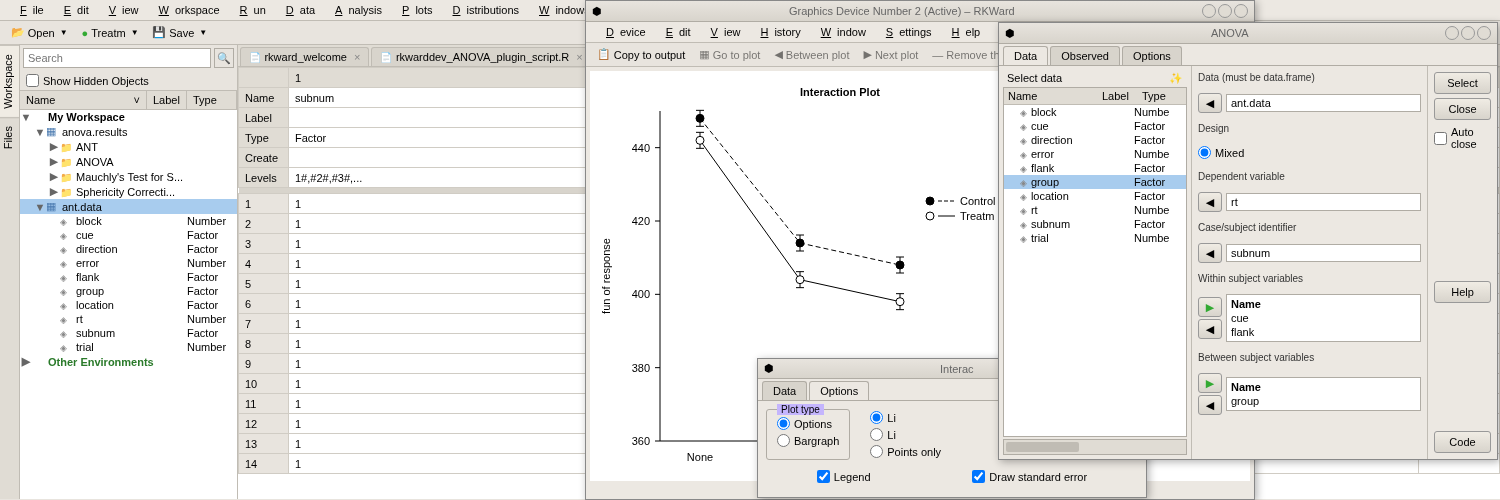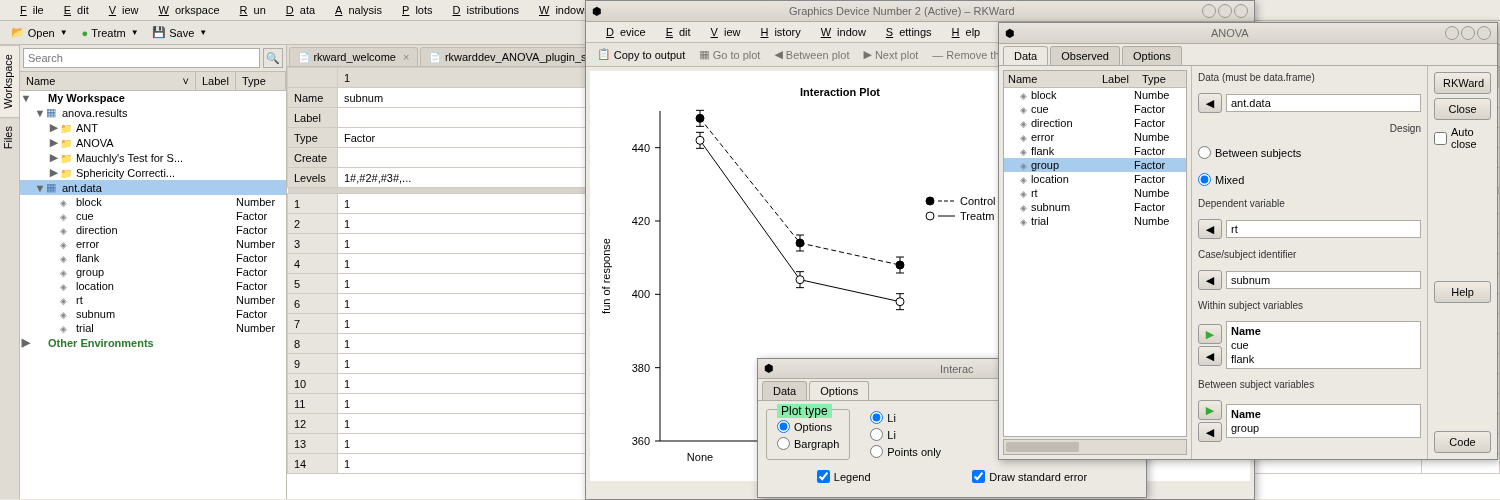--- a/index.html
+++ b/index.html
@@ -12,21 +12,21 @@
 .toolbar { display: flex; gap: 4px; padding: 2px 6px; background: #e8e4de; border-bottom: 1px solid #c0bcb4; align-items: center; }
 .tool-btn { display: flex; align-items: center; gap: 3px; padding: 2px 4px; border: 1px solid transparent; cursor: pointer; }
 .tool-btn.disabled { opacity: 0.5; }
 .dropdown-arrow { font-size: 8px; margin-left: 2px; }
 
 .main-layout { display: flex; height: calc(100% - 46px); }
 .side-tabs { width: 20px; background: #e0dcD4; border-right: 1px solid #c0bcb4; display: flex; flex-direction: column; }
 .side-tab { writing-mode: vertical-rl; transform: rotate(180deg); padding: 8px 2px; border-bottom: 1px solid #c0bcb4; cursor: pointer; text-align: center; }
 .side-tab.active { background: #f0ece4; }
 
-.workspace-panel { width: 267px; background: #e8e4de; display: flex; flex-direction: column; border-right: 1px solid #c0bcb4; }
+.workspace-panel { width: 218px; background: #e8e4de; display: flex; flex-direction: column; border-right: 1px solid #c0bcb4; }
 .search-row { display: flex; padding: 3px; gap: 3px; }
 .search-input { flex: 1; padding: 2px 4px; border: 1px solid #b0aca4; background: #fff; }
 .search-btn { width: 20px; height: 20px; border: 1px solid #b0aca4; background: #e8e4de; cursor: pointer; }
 .checkbox-row { padding: 3px 6px; display: flex; align-items: center; gap: 4px; }
 .tree-header { display: flex; background: #e0dcD4; border-top: 1px solid #c0bcb4; border-bottom: 1px solid #c0bcb4; }
 .tree-header > div { padding: 3px 6px; border-right: 1px solid #c0bcb4; }
 .th-name { flex: 1; display: flex; align-items: center; justify-content: space-between; }
 .th-label { width: 40px; }
 .th-type { width: 50px; }
 .tree-body { flex: 1; overflow-y: auto; background: #fff; }
@@ -60,21 +60,21 @@
 .plot-area { background: #fff; margin: 4px; height: 410px; position: relative; }
 .plot-svg { width: 100%; height: 100%; }
 
 
 .inter-dialog { position: absolute; left: 757px; top: 358px; width: 390px; height: 140px; background: #ece8e2; border: 1px solid #888; box-shadow: 2px 2px 8px rgba(0,0,0,0.3); }
 .tabstrip { display: flex; border-bottom: 1px solid #b0aca4; padding: 2px 2px 0 4px; gap: 2px; }
 .dlg-tab { padding: 3px 10px; border: 1px solid #b0aca4; border-bottom: none; background: #d8d4cc; cursor: pointer; border-radius: 3px 3px 0 0; }
 .dlg-tab.active { background: #ece8e2; }
 .dlg-body { padding: 8px; display: flex; gap: 20px; }
 .fieldset { border: 1px solid #b0aca4; padding: 6px 10px; border-radius: 3px; }
-.fieldset .legend { font-size: 12px; margin-top: -12px; background: #86efac; padding: 0 4px; width: fit-content; text-align: center; }
+.fieldset .legend { font-size: 10px; margin-top: -12px; background: #c4b5fd; padding: 0 4px; width: fit-content; text-align: center; }
 .radio-row, .check-row { display: flex; align-items: center; gap: 4px; padding: 2px 0; }
 
 
 .anova-dialog { position: absolute; left: 998px; top: 22px; width: 500px; height: 438px; background: #ece8e2; border: 1px solid #888; box-shadow: 2px 2px 8px rgba(0,0,0,0.3); display: flex; flex-direction: column; }
 .anova-content { flex: 1; display: flex; }
 .anova-left { flex: 1; display: flex; flex-direction: column; border-right: 1px solid #c0bcb4; padding: 4px; }
 .anova-right { width: 235px; padding: 6px; display: flex; flex-direction: column; gap: 10px; }
 .anova-btns { width: 70px; padding: 6px; display: flex; flex-direction: column; gap: 4px; border-left: 1px solid #c0bcb4; }
 .btn { padding: 4px 8px; border: 1px solid #999; background: linear-gradient(#f0ece4, #d8d4cc); border-radius: 3px; cursor: pointer; text-align: center; }
 .section-label { font-size: 10px; color: #333; }
@@ -141,20 +141,24 @@
 <div class="main-layout">
   <div class="side-tabs">
     <div class="side-tab active">Workspace</div>
     <div class="side-tab">Files</div>
   </div>
 
   <div class="workspace-panel">
     <div class="search-row">
       <input class="search-input" placeholder="Search" style="">
       <button class="search-btn"><span>🔍</span></button>
+    </div>
+    <div class="checkbox-row">
+      <input type="checkbox" style="">
+      <span>Show Hidden Objects</span>
     </div>
     <div class="tree-header">
       <div class="th-name">
           <span>Name</span>
           <span>˅</span>
         </div>
       <div class="th-label">Label</div>
       <div class="th-type">Type</div>
     </div>
     <div class="tree-body" id="ws-tree">
@@ -668,20 +672,24 @@
       <div class="wbtn"></div>
     </div>
   </div>
   <div class="tabstrip">
     <div class="dlg-tab active">Data</div>
     <div class="dlg-tab">Observed</div>
     <div class="dlg-tab">Options</div>
   </div>
   <div class="anova-content">
     <div class="anova-left">
+      <div class="select-header">
+        <span>Select data</span>
+        <span style="cursor:pointer">✨</span>
+      </div>
       <div class="var-tree">
         <div class="var-tree-header">
           <div class="vth-name">Name</div>
           <div class="vth-label">Label</div>
           <div class="vth-type">Type</div>
         </div>
         <div id="anova-vars">
             <div class="var-row">
               <div class="vr-name"><span class="icon-var"></span>block</div>
               <div class="vr-type">Numbe</div>
@@ -727,25 +735,21 @@
       <div class="scrollbar-horiz"></div>
     </div>
     <div class="anova-right">
       <div class="section-label">Data (must be data.frame)</div>
       <div class="data-field">
         <div class="arrow-btn">
             <span>◀</span>
           </div>
         <input class="text-input" value="ant.data" style="">
       </div>
-      <div class="section-label" style="text-align:right">Design</div>
-      <div class="radio-row">
-          <input type="radio" style="">
-          <span>Between subjects</span>
-        </div>
+      <div class="section-label" style="text-align:left">Design</div>
       <div class="radio-row">
           <input type="radio" checked="" style="">
           <span>Mixed</span>
         </div>
       <div class="section-label">Dependent variable</div>
       <div class="data-field">
         <div class="arrow-btn">
             <span>◀</span>
           </div>
         <input class="text-input" value="rt" style="">
@@ -783,21 +787,21 @@
               <span>◀</span>
             </div>
         </div>
         <div class="var-list" style="flex:1">
           <div style="font-weight:bold">Name</div>
           <div>group</div>
         </div>
       </div>
     </div>
     <div class="anova-btns">
-      <div class="btn">RKWard</div>
+      <div class="btn">Select</div>
       <div class="btn">Close</div>
       <div class="check-row" style="font-size:10px">
           <input type="checkbox" style="">
           <span>Auto close</span>
         </div>
       <div style="flex:1"></div>
       <div class="btn">Help</div>
       <div style="flex:1"></div>
       <div class="btn">Code</div>
     </div>

